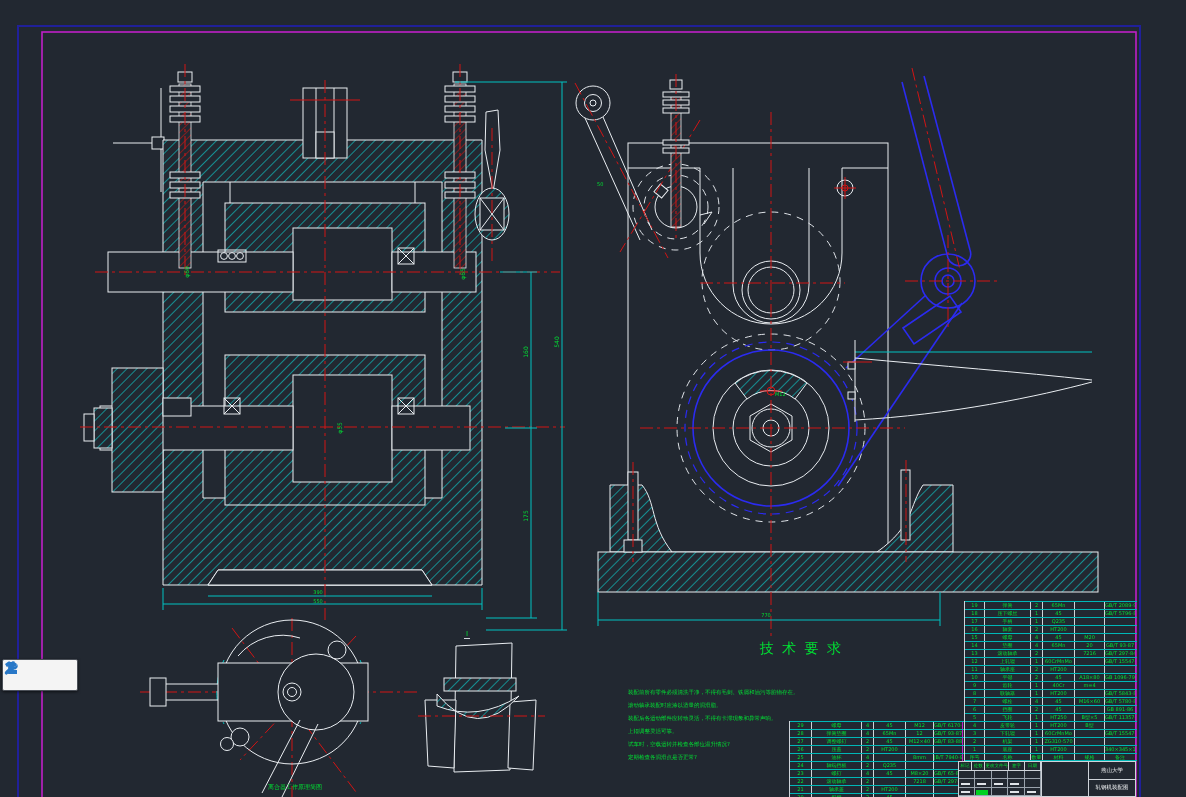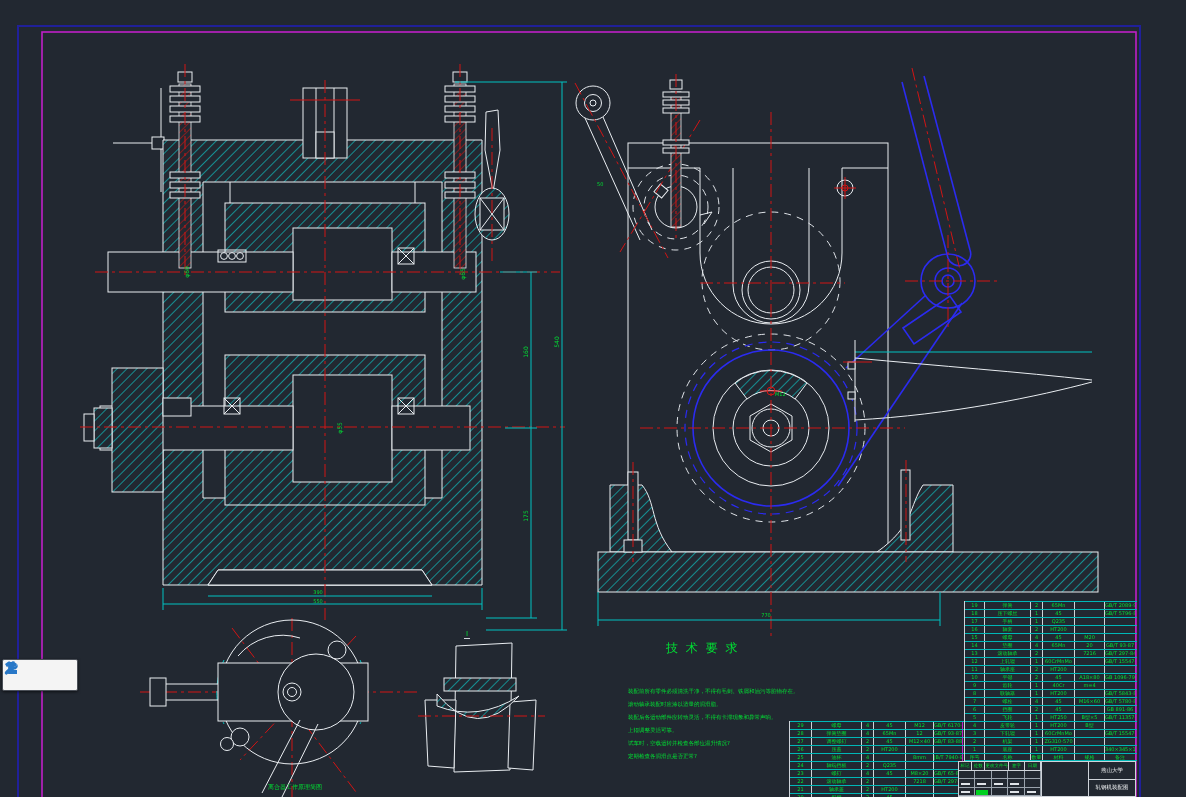--- a/index.html
+++ b/index.html
@@ -16,21 +16,21 @@
   .reds{stroke:#d21414;stroke-width:1;fill:none;}
   .cy  {stroke:#00c2c2;stroke-width:1;fill:none;}
   .dw  {stroke:#dfe3e8;stroke-width:1;fill:none;stroke-dasharray:7 6;}
   .bl  {stroke:#2b2bf0;stroke-width:1.6;fill:none;}
   .bld {stroke:#2b2bf0;stroke-width:1.2;fill:none;stroke-dasharray:8 6;}
   .gtx {fill:#00e033;font-size:6px;}
   .gtx2{fill:#00e033;font-size:5px;}
 
   
   .notes{position:absolute;left:628px;top:640px;width:215px;color:#00e033;}
-  .notes-title{font-size:12px;letter-spacing:2px;margin-left:38px;margin-bottom:28px;}
+  .notes-title{font-size:14px;letter-spacing:2px;margin-left:38px;margin-bottom:28px;text-align:right;}
   .notes-line{font-size:5.5px;line-height:13px;white-space:nowrap;}
 
   .caption{position:absolute;left:210px;top:783px;width:170px;text-align:center;
            color:#00e033;font-size:6px;white-space:nowrap;}
   .detail-label{position:absolute;left:464px;top:630px;color:#00e033;font-size:7px;
            border-bottom:1px solid #cfd4da;padding:0 2px;}
 
   
   .bom{position:absolute;border-left:1px solid #cfd4da;}
   .bom-row{display:flex;box-sizing:border-box;border-top:1px solid #00b7b7;height:8px;}

